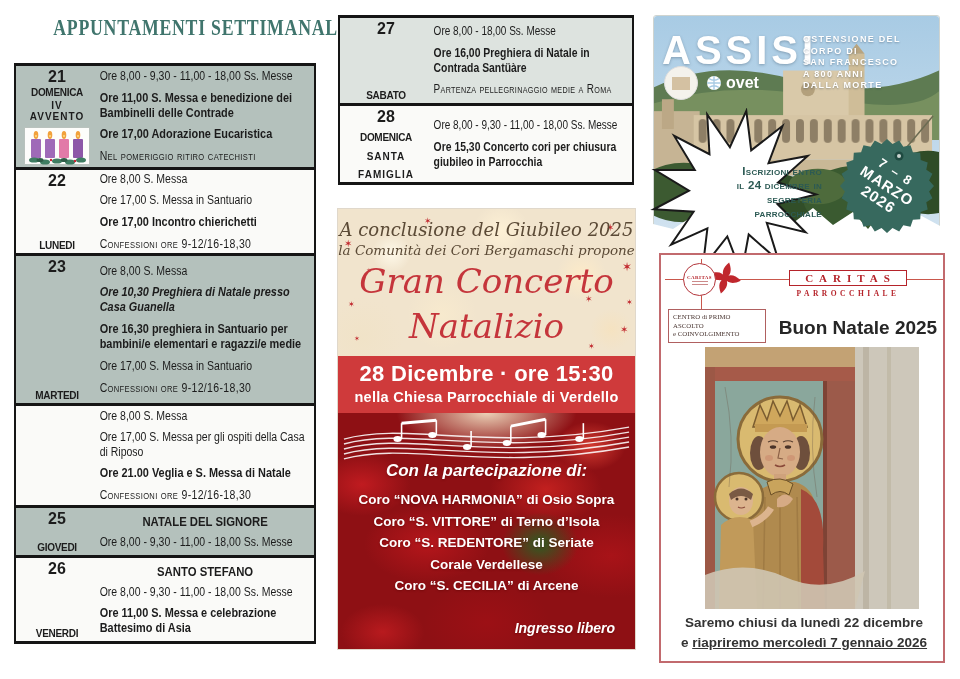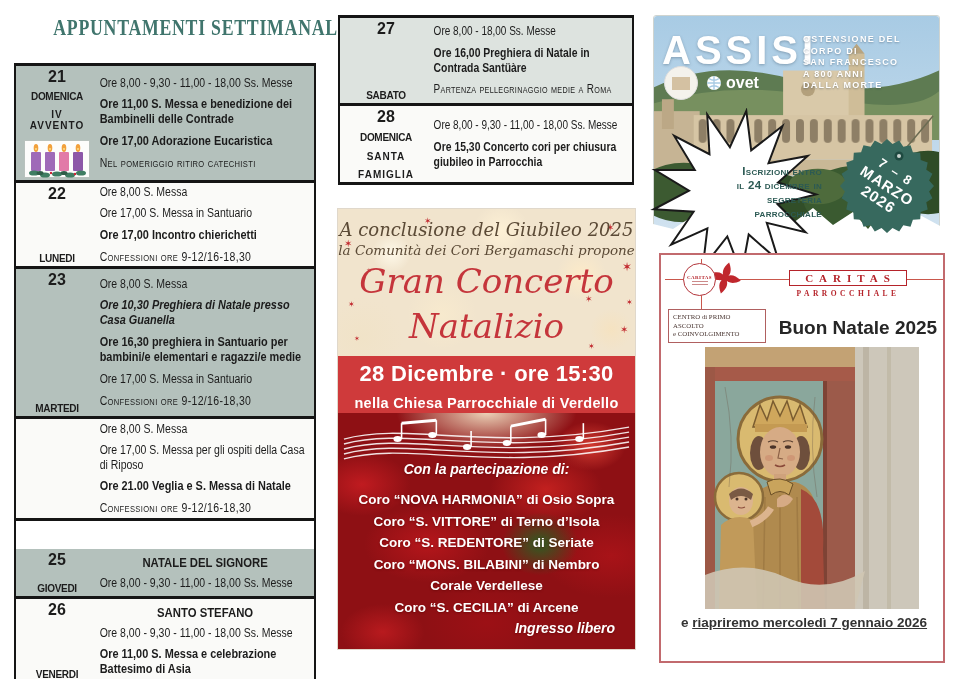--- a/index.html
+++ b/index.html
@@ -54,35 +54,35 @@
     font-family:"DejaVu Serif",serif;font-style:italic;color:#5b4a36}
   .l1{top:10px;font-size:18px}
   .l2{top:33px;font-size:13.5px}
   .script-title{position:absolute;left:0;width:100%;text-align:center;
     font-family:"DejaVu Serif",serif;font-style:italic;font-weight:400;color:#c5353b}
   .t1{top:52px;font-size:34px}
   .t2{top:97px;font-size:34px}
   .poster-band{position:relative;height:57px;background:#cf3a3b;color:#fff;text-align:center;
     font-weight:bold;letter-spacing:.3px}
   .band1{padding-top:5px;font-size:22px}
-  .band2{font-size:14.5px;margin-top:8px}
+  .band2{font-size:14.5px;margin-top:2px}
   .poster-bottom{position:relative;height:238px;background-color:#8e1014;
     background-image:
       radial-gradient(ellipse 120px 50px at 50% 0%,rgba(245,230,200,.9),rgba(245,230,200,0) 75%),
       radial-gradient(ellipse 55px 45px at 68% 55%,#2f5c22,rgba(47,92,34,0) 70%),
       radial-gradient(ellipse 70px 45px at 8% 30%,#c01b20,rgba(192,27,32,0) 70%),
       radial-gradient(ellipse 90px 55px at 30% 55%,#b5161b,rgba(181,22,27,0) 70%),
       radial-gradient(ellipse 80px 50px at 70% 32%,#c2201f,rgba(194,32,31,0) 70%),
       radial-gradient(ellipse 100px 60px at 92% 60%,#a81318,rgba(168,19,24,0) 70%),
       radial-gradient(ellipse 90px 60px at 50% 88%,#9c1015,rgba(156,16,21,0) 70%),
       radial-gradient(ellipse 60px 40px at 15% 92%,#b81a1e,rgba(184,26,30,0) 70%),
       radial-gradient(ellipse 50px 35px at 85% 14%,#d23a30,rgba(210,58,48,0) 70%)}
   .staff-svg{position:absolute;left:0;top:0;width:100%;height:70px}
   .participation{position:absolute;top:48px;width:100%;text-align:center;color:#fff;
-    font-weight:bold;font-style:italic;font-size:14px;text-shadow:0 1px 2px rgba(90,0,0,.5)}
+    font-weight:bold;font-style:italic;font-size:17px;text-shadow:0 1px 2px rgba(90,0,0,.5)}
   #choir-list{position:absolute;top:76px;width:100%;text-align:center}
   .choir{color:#fff;font-weight:bold;font-size:13.5px;line-height:21.5px;text-shadow:0 1px 2px rgba(90,0,0,.5)}
   .ingresso{position:absolute;top:207px;right:20px;color:#fff;font-weight:bold;font-style:italic;font-size:14px;
     text-shadow:0 1px 2px rgba(90,0,0,.5)}
 
   
   #assisi{position:absolute;left:653px;top:15px;width:287px;height:225px;overflow:visible;
     border:1px solid #cfd4d0;border-radius:3px}
   .assisi-bg{position:absolute;inset:0;width:100%;height:100%;border-radius:3px}
   .assisi-title{position:absolute;left:8px;top:12px;font-size:40px;font-weight:700;color:#fff;
@@ -131,21 +131,21 @@
   .c-closing{position:absolute;left:5px;top:358px;width:276px;text-align:center;
     font-weight:bold;font-size:13.5px;line-height:20px;color:#333}
   .ul{text-decoration:underline}
 </style>
 </head>
 <body>
 
 <div id="page-title">APPUNTAMENTI SETTIMANALI</div>
 <div id="left-table" class="sched">
   <div id="left-rows">
-      <div class="trow shade-dark" style="height: 117px;">
+      <div class="trow shade-dark" style="height: 104px;">
         <div class="day-cell">
           <div class="day-num">21</div>
           <div class="day-name">DOMENICA</div>
           <div class="day-note">IV AVVENTO</div>
           <div class="candles"><svg width="66" height="38" viewBox="0 0 66 38">
               <rect x="0.5" y="0.5" width="65" height="37" fill="#fdfdfb" stroke="#b9c2bd"></rect>
               <rect x="7" y="12" width="10" height="19" rx="1" fill="#9f6ab8"></rect>
               <rect x="21" y="12" width="10" height="19" rx="1" fill="#9f6ab8"></rect>
               <rect x="35" y="12" width="10" height="19" rx="1" fill="#e27aa8"></rect>
               <rect x="49" y="12" width="10" height="19" rx="1" fill="#8d57a8"></rect>
@@ -209,21 +209,21 @@
         </div>
       </div>
       <div class="trow shade-white" style="height: 102px;">
         <div class="events">
           <p class="ev ev-n">Ore 8,00 S. Messa</p>
           <p class="ev ev-n">Ore 17,00 S. Messa per gli ospiti della Casa di Riposo</p>
           <p class="ev ev-b">Ore 21.00 Veglia e S. Messa di Natale</p>
           <p class="ev ev-sc">Confessioni ore 9-12/16-18,30</p>
         </div>
       </div>
-      <div class="trow shade-dark" style="height: 50px; margin-top: 28px;">
+      <div class="trow shade-dark" style="height: 50px;">
         <div class="day-cell">
           <div class="day-num">25</div>
           <div class="day-name">GIOVEDI</div>
         </div>
         <div class="events">
           <p class="ev ev-h">NATALE DEL SIGNORE</p>
           <p class="ev ev-nc">Ore 8,00 - 9,30 - 11,00 - 18,00 Ss. Messe</p>
         </div>
       </div>
       <div class="trow shade-white" style="height: 83px;">
@@ -320,21 +320,20 @@
       <g stroke="#fff" stroke-width="3">
         <line x1="64" y1="10" x2="99" y2="7"></line>
           <line x1="174" y1="13" x2="209" y2="6"></line>
       </g>
     </svg>
     <div class="participation">Con la partecipazione di:</div>
     <div id="choir-list">
         <div class="choir">Coro “NOVA HARMONIA” di Osio Sopra</div>
         <div class="choir">Coro “S. VITTORE” di Terno d’Isola</div>
         <div class="choir">Coro “S. REDENTORE” di Seriate</div>
-        <div class="choir">Coro “MONS. BILABINI” di Nembro</div>
         <div class="choir">Corale Verdellese</div>
         <div class="choir">Coro “S. CECILIA” di Arcene</div>
       </div>
     <div class="ingresso">Ingresso libero</div>
   </div>
 </div>
 
 <div id="assisi">
   <svg class="assisi-bg" viewBox="0 0 287 225" preserveAspectRatio="none">
     <defs>
@@ -474,15 +473,16 @@
     <path d="M24,147 Q36,136 48,147 L46,153 Q36,145 26,153 Z" fill="#7a5a44"></path>
     <circle cx="32" cy="152" r="1.5" fill="#4a3328"></circle>
       <circle cx="41" cy="152" r="1.5" fill="#4a3328"></circle>
     <path d="M33,160 Q36,162 40,160" stroke="#8a4a3a" stroke-width="1.2" fill="none"></path>
     <path d="M14,262 L16,178 Q30,165 48,173 L52,262 Z" fill="#c19a5a"></path>
     <path d="M46,177 Q60,171 66,161" stroke="#dcb48e" stroke-width="7" fill="none"></path>
     <path d="M0,228 Q40,212 80,230 T160,224 L150,262 L0,262 Z" fill="#cfc5b2" opacity=".9"></path>
     <path d="M20,40 Q30,90 24,140 M110,50 Q104,100 112,150" stroke="#6b5a4a" stroke-width="1" opacity=".35" fill="none"></path>
   </svg>
   <div class="c-closing">
+    <div>Saremo chiusi da lunedì 22 dicembre</div>
     <div><span>e </span><span class="ul">riapriremo mercoledì 7 gennaio 2026</span></div>
   </div>
 </div>
 
 </body></html>

